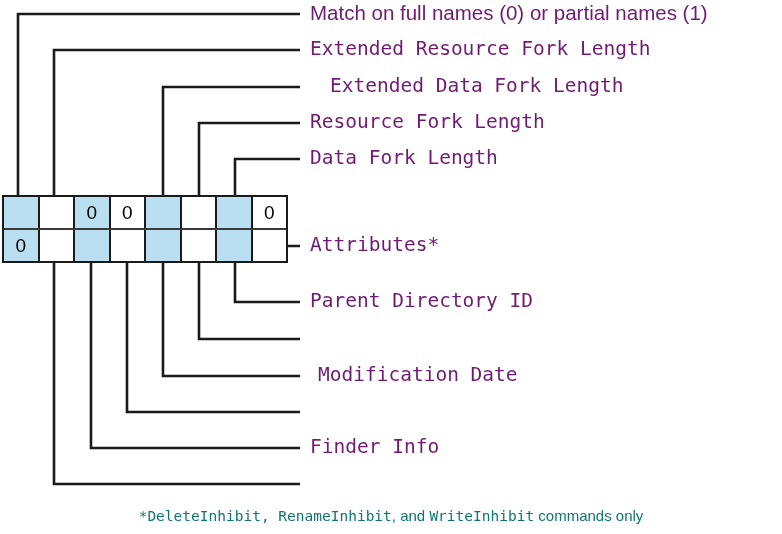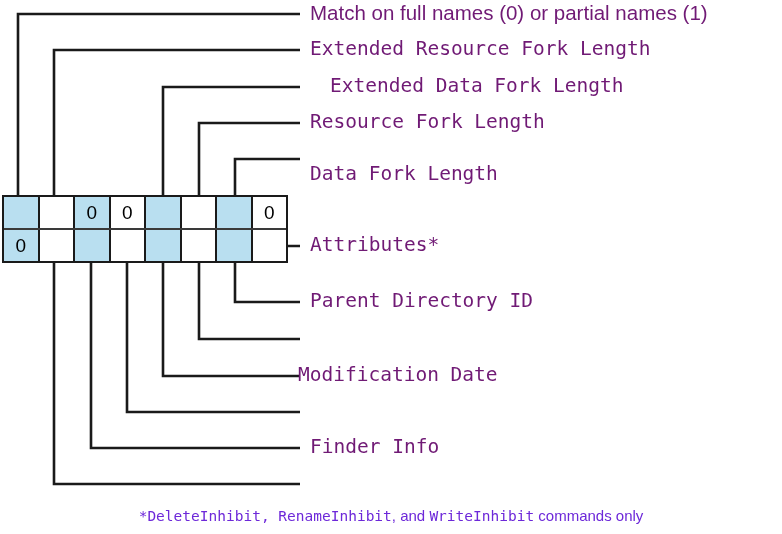--- a/index.html
+++ b/index.html
@@ -91,21 +91,21 @@
     font-size: 20.5px;
   }
   .footnote {
     position: absolute;
     left: 0;
     top: 508px;
     width: 782px;
     text-align: center;
     font-size: 15px;
     line-height: 1;
-    color: #6d28d9;
+    color: #0f766e;
     white-space: nowrap;
   }
   .footnote .code {
     font-family: "DejaVu Sans Mono", monospace;
     font-size: 14.5px;
   }
   .footnote .txt {
     font-family: "Liberation Sans", sans-serif;
     font-size: 15px;
   }
@@ -155,25 +155,25 @@
       <div class="cell"></div>
       <div class="cell shaded"></div>
       <div class="cell"></div>
     </div>
   </div>
 
   <div class="label prop" style="left:310px; top:3px;">Match on full names (0) or partial names (1)</div>
   <div class="label mono" style="left:310px; top:39px;text-align:right;">Extended Resource Fork Length</div>
   <div class="label mono" style="left:310px; top:76px;margin-left:20px;">Extended Data Fork Length</div>
   <div class="label mono" style="left:310px; top:112px;">Resource Fork Length</div>
-  <div class="label mono" style="left:310px; top:148px;margin-top:16px;">Data Fork Length</div>
+  <div class="label mono" style="left:310px; top:148px;">Data Fork Length</div>
 
   <div class="label mono" style="left:310px; top:235px;">Attributes*</div>
 
   <div class="label mono" style="left:310px; top:291px;">Parent Directory ID</div>
-  <div class="label mono" style="left:298px; top:365px;">Modification Date</div>
+  <div class="label mono" style="left:318px; top:365px;">Modification Date</div>
   <div class="label mono" style="left:310px; top:437px;text-align:right;">Finder Info</div>
 
   <div class="footnote">
     <span class="code">*</span><span class="code">DeleteInhibit</span><span class="code">, </span><span class="code">RenameInhibit</span><span class="txt">, and </span><span class="code">WriteInhibit</span><span class="txt"> commands only</span>
   </div>
 
 </div>
 
 </body></html>

